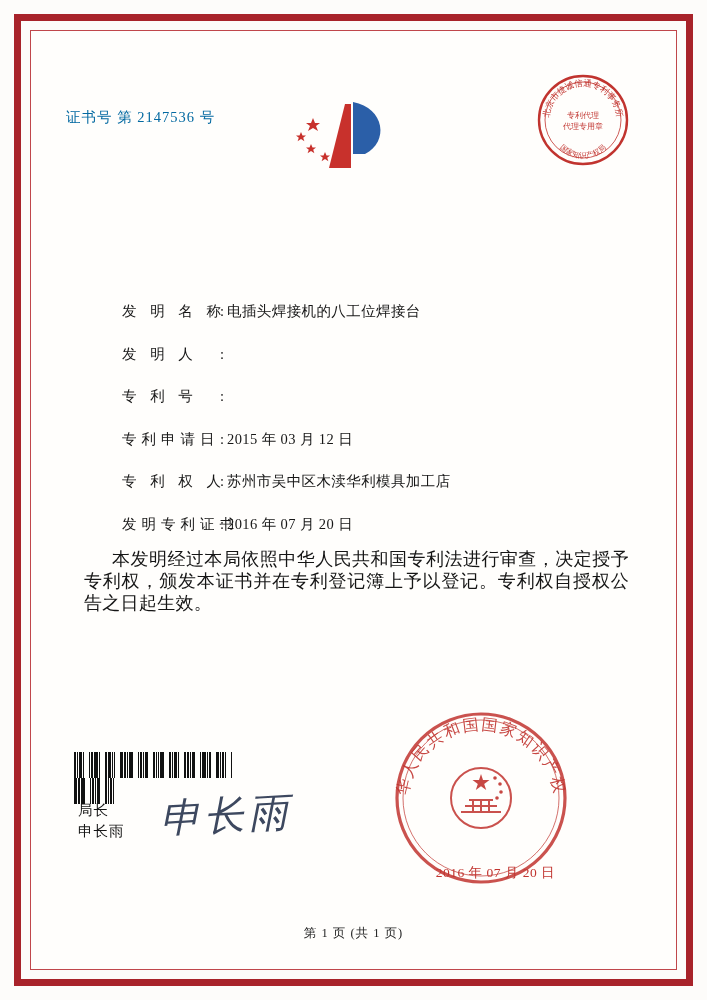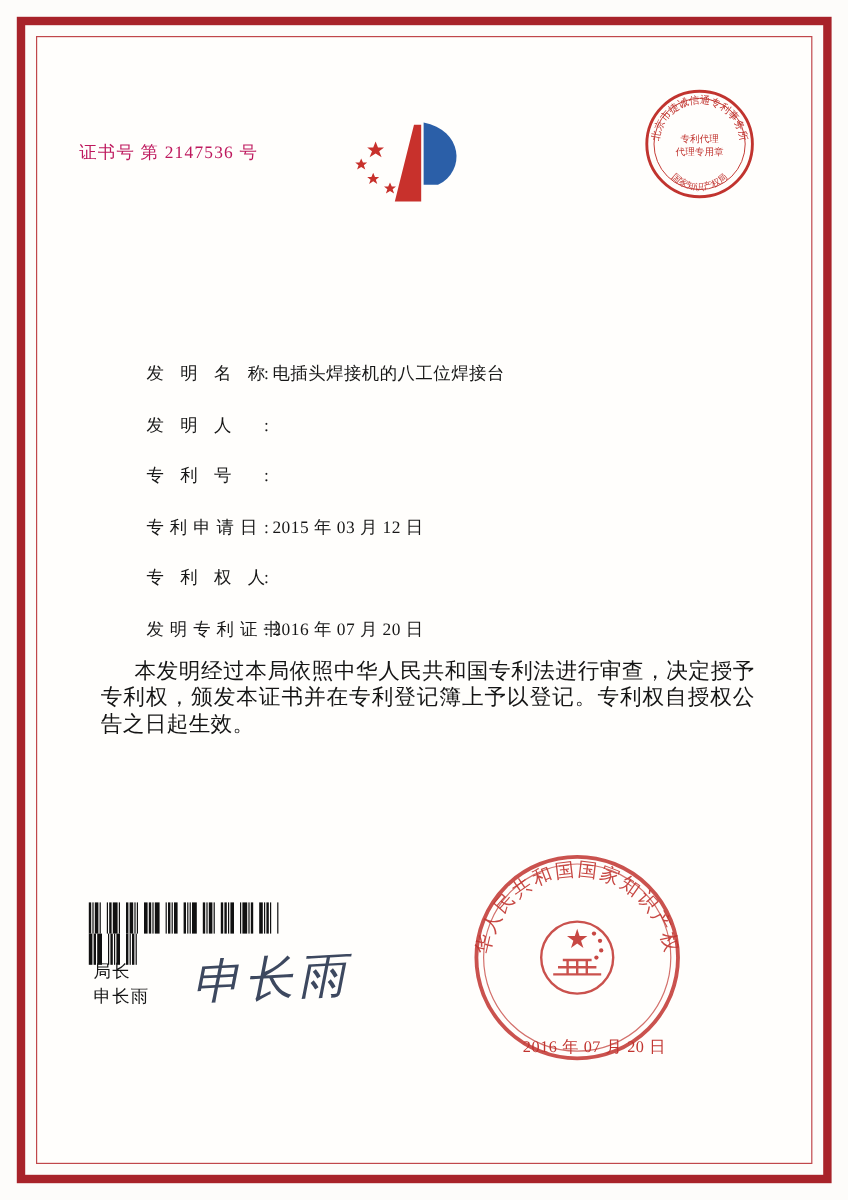--- a/index.html
+++ b/index.html
@@ -45,23 +45,23 @@
     left: 40px;
     top: 40px;
     right: 40px;
     bottom: 40px;
   }
 
   
   .cert-no {
     position: absolute;
     left: 26px;
-    top: 78px;
+    top: 68px;
     font-size: 14.5px;
-    color: #be185d;
+    color: #0369a1;
     letter-spacing: 1px;
     white-space: nowrap;
   }
 
   
   .logo {
     position: absolute;
     left: 50%;
     top: 56px;
     transform: translateX(-50%);
@@ -273,20 +273,21 @@
         <span class="field-colon">:</span>
       </div>
       <div class="field-row">
         <span class="field-label">专利申请日</span>
         <span class="field-colon">:</span>
         <span class="field-value">2015 年 03 月 12 日</span>
       </div>
       <div class="field-row">
         <span class="field-label">专 利 权 人</span>
         <span class="field-colon">:</span>
+        <span class="field-value">苏州市吴中区木渎华利模具加工店</span>
       </div>
       <div class="field-row">
         <span class="field-label">发明专利证书</span>
         <span class="field-colon">:</span>
         <span class="field-value">2016 年 07 月 20 日</span>
       </div>
     </div>
 
     <div class="body-text">
       <p>本发明经过本局依照中华人民共和国专利法进行审查，决定授予专利权，颁发本证书并在专利登记簿上予以登记。专利权自授权公告之日起生效。</p>
@@ -332,15 +333,16 @@
           <polygon points="90,66 92,72 98.5,72 93.2,76 95.2,82 90,78.2 84.8,82 86.8,76 81.5,72 88,72"></polygon>
           <circle cx="104" cy="70" r="1.8"></circle>
           <circle cx="109" cy="76" r="1.8"></circle>
           <circle cx="110" cy="84" r="1.8"></circle>
           <circle cx="106" cy="90" r="1.8"></circle>
         </g>
       </svg>
     </div>
     <div class="seal-date">2016 年 07 月 20 日</div>
 
+    <div class="footer">第 1 页 (共 1 页)</div>
 
   </div>
 </div>
 
 </body></html>

